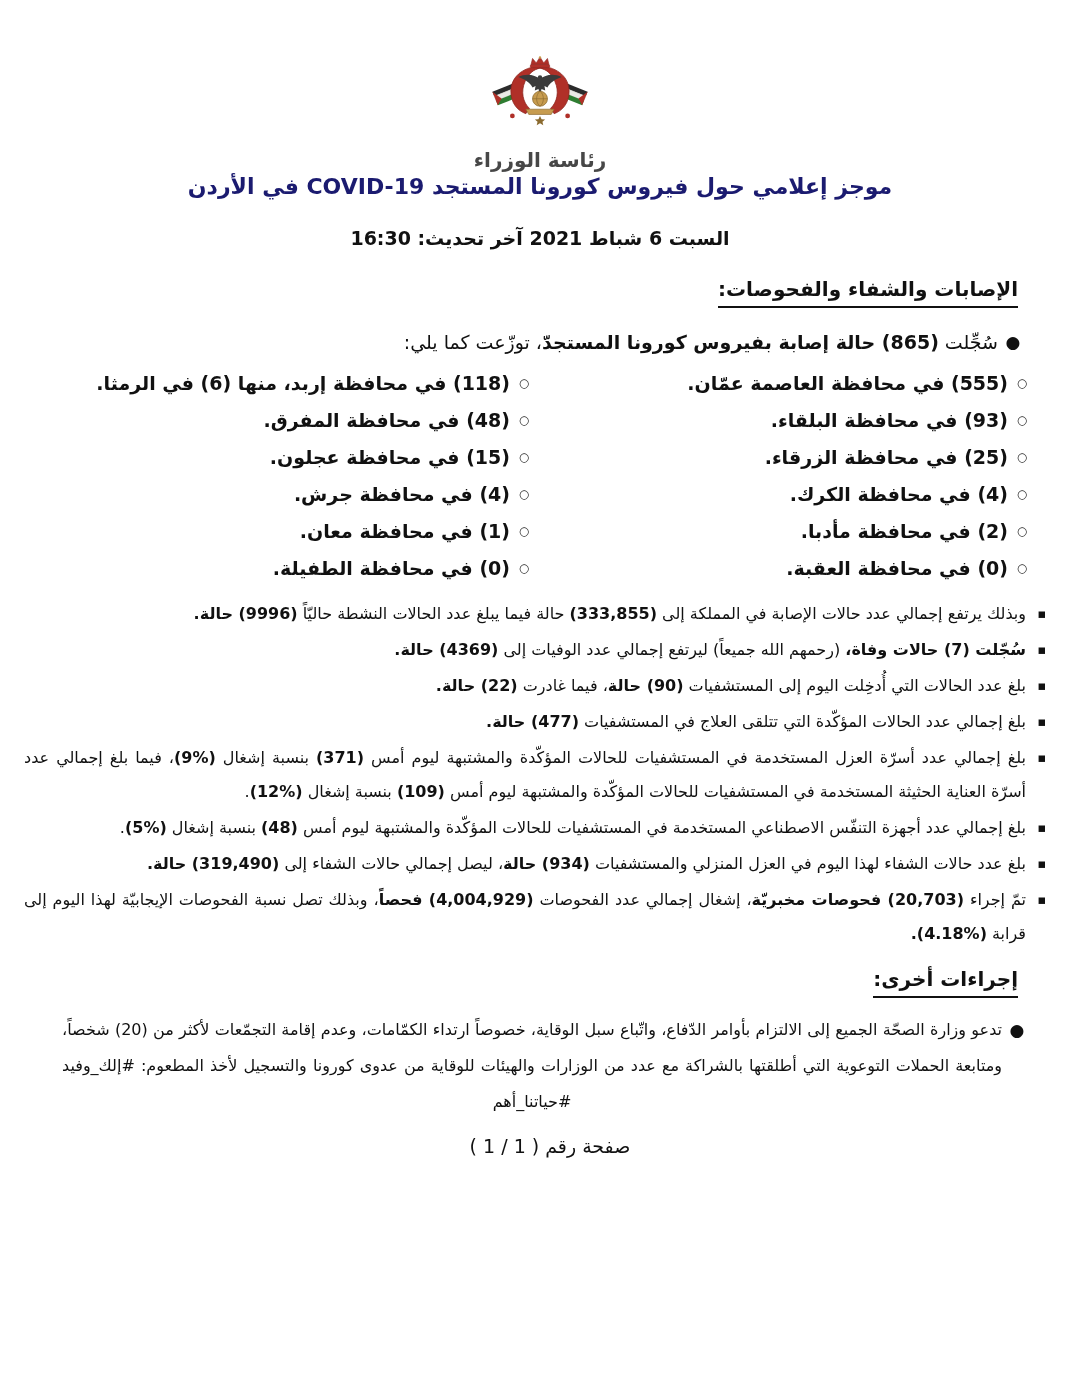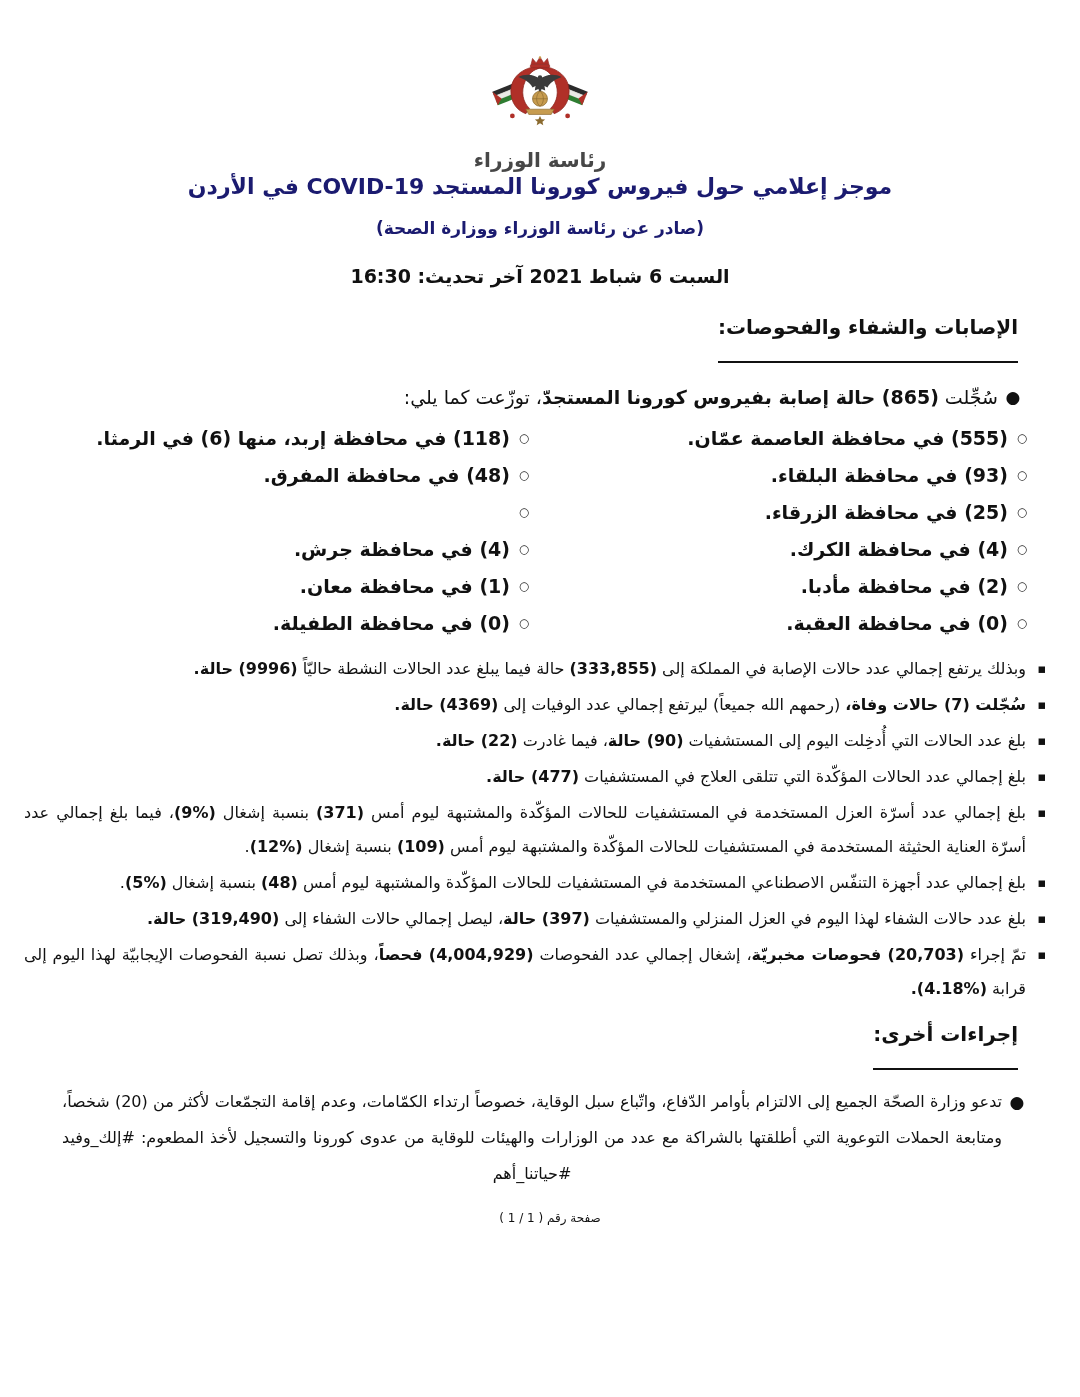--- a/index.html
+++ b/index.html
@@ -27,21 +27,21 @@
   .doc-subtitle{margin-top:14px;font-size:17px;font-weight:700;color:var(--navy);line-height:24px;}
 
   .date-line{
     margin-top:22px;padding:0 62px;text-align:center;
     font-size:19px;font-weight:700;color:var(--ink);line-height:28px;
   }
 
   .sec-heading{margin-top:22px;padding:0 62px;line-height:30px;}
   .sec-heading span{
     display:inline-block;font-size:20px;font-weight:700;color:var(--ink);
-    border-bottom:2.5px solid var(--ink);padding-bottom:19px;
+    border-bottom:2.5px solid var(--ink);padding-bottom:2px;
   }
 
   
   .intro-row{display:flex;align-items:flex-start;margin-top:18px;padding:0 52px 0 40px;}
   .disc{width:30px;flex:0 0 30px;font-size:17px;line-height:32px;text-align:center;}
   .intro-text{font-size:19px;line-height:32px;text-align:right;}
 
   
   .gov-grid{
     margin-top:12px;padding:0 44px 0 40px;
@@ -58,21 +58,21 @@
   .ptext{
     flex:1;font-size:16px;line-height:34px;
     text-align:justify;text-align-last:right;
   }
 
   
   .other-list{margin-top:14px;padding:0 48px 0 62px;}
   .other-list .disc{line-height:36px;}
   .other-list .ptext{line-height:36px;text-align:justify;text-align-last:center;}
 
-  .footer{margin-top:14px;text-align:center;font-size:12px;color:var(--ink);line-height:24px;margin-left:20px;}
+  .footer{margin-top:14px;text-align:center;font-size:19px;color:var(--ink);line-height:24px;margin-left:20px;}
 </style>
 </head>
 <body>
 
 <div class="page">
 
   <div class="hdr">
     <div class="logo-wrap">
       <svg viewBox="0 0 150 120" width="112" height="90" aria-hidden="true">
 
@@ -112,21 +112,20 @@
 
         <g>
           <path d="M56 71 L94 71 L90 78 L60 78 Z" fill="var(--gold)" stroke="var(--goldline)" stroke-width="0.9"></path>
           <path d="M75 80 l2.1 4.3 4.8 .4 -3.6 3.1 1.1 4.7 -4.4 -2.6 -4.4 2.6 1.1 -4.7 -3.6 -3.1 4.8 -.4 Z" fill="var(--goldline)"></path>
         </g>
       </svg>
       <span class="logo-caption">رئاسة الوزراء</span>
     </div>
 
     <div class="doc-title">موجز إعلامي حول فيروس كورونا المستجد COVID-19 في الأردن</div>
-    <div class="doc-subtitle">(صادر عن رئاسة الوزراء ووزارة الصحة)</div>
   </div>
 
   <div class="date-line">السبت 6 شباط 2021 آخر تحديث: 16:30</div>
 
   <div class="sec-heading">
     <span>الإصابات والشفاء والفحوصات:</span>
   </div>
 
   <div class="intro-row">
     <span class="disc">●</span>
@@ -155,20 +154,21 @@
         <span class="gov-text">(48) في محافظة المفرق.</span>
       </div>
 
       <div class="gov-item">
         <span class="circ">○</span>
         <span class="gov-text">(25) في محافظة الزرقاء.</span>
       </div>
 
       <div class="gov-item">
         <span class="circ">○</span>
+        <span class="gov-text">(15) في محافظة عجلون.</span>
       </div>
 
       <div class="gov-item">
         <span class="circ">○</span>
         <span class="gov-text">(4) في محافظة الكرك.</span>
       </div>
 
       <div class="gov-item">
         <span class="circ">○</span>
         <span class="gov-text">(4) في محافظة جرش.</span>
@@ -222,21 +222,21 @@
         <div class="ptext"><span>بلغ إجمالي عدد أسرّة العزل المستخدمة في المستشفيات للحالات المؤكّدة والمشتبهة ليوم أمس </span><span class="b">(371)</span><span> بنسبة إشغال </span><span class="b">(%9)</span><span>، فيما بلغ إجمالي عدد أسرّة العناية الحثيثة المستخدمة في المستشفيات للحالات المؤكّدة والمشتبهة ليوم أمس </span><span class="b">(109)</span><span> بنسبة إشغال </span><span class="b">(%12)</span><span>.</span></div>
       </div>
 
       <div class="para">
         <span class="sq">▪</span>
         <div class="ptext"><span>بلغ إجمالي عدد أجهزة التنفّس الاصطناعي المستخدمة في المستشفيات للحالات المؤكّدة والمشتبهة ليوم أمس </span><span class="b">(48)</span><span> بنسبة إشغال </span><span class="b">(%5)</span><span>.</span></div>
       </div>
 
       <div class="para">
         <span class="sq">▪</span>
-        <div class="ptext"><span>بلغ عدد حالات الشفاء لهذا اليوم في العزل المنزلي والمستشفيات </span><span class="b">(397) حالة</span><span>، ليصل إجمالي حالات الشفاء إلى </span><span class="b">(319,490) حالة.</span></div>
+        <div class="ptext"><span>بلغ عدد حالات الشفاء لهذا اليوم في العزل المنزلي والمستشفيات </span><span class="b">(934) حالة</span><span>، ليصل إجمالي حالات الشفاء إلى </span><span class="b">(319,490) حالة.</span></div>
       </div>
 
       <div class="para">
         <span class="sq">▪</span>
         <div class="ptext"><span>تمّ إجراء </span><span class="b">(20,703) فحوصات مخبريّة</span><span>، إشغال إجمالي عدد الفحوصات </span><span class="b">(4,004,929) فحصاً</span><span>، وبذلك تصل نسبة الفحوصات الإيجابيّة لهذا اليوم إلى قرابة </span><span class="b">(%4.18).</span></div>
       </div>
     </div>
 
   <div class="sec-heading" style="margin-top:13px;">
     <span>إجراءات أخرى:</span>

